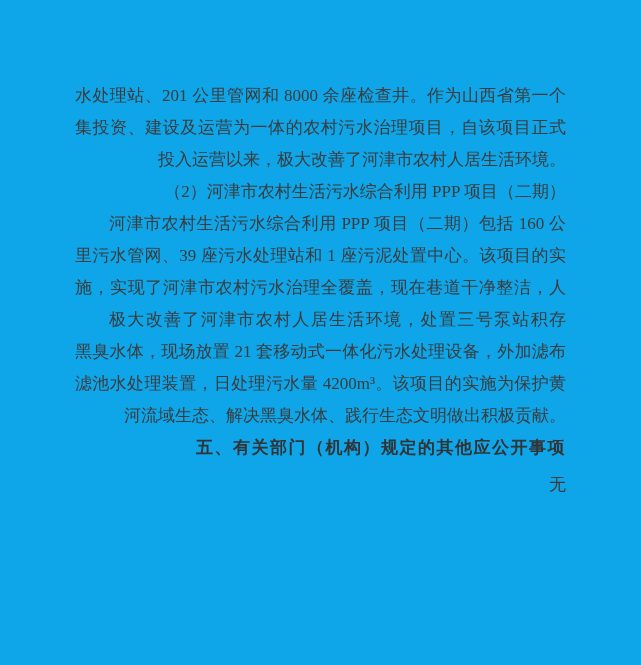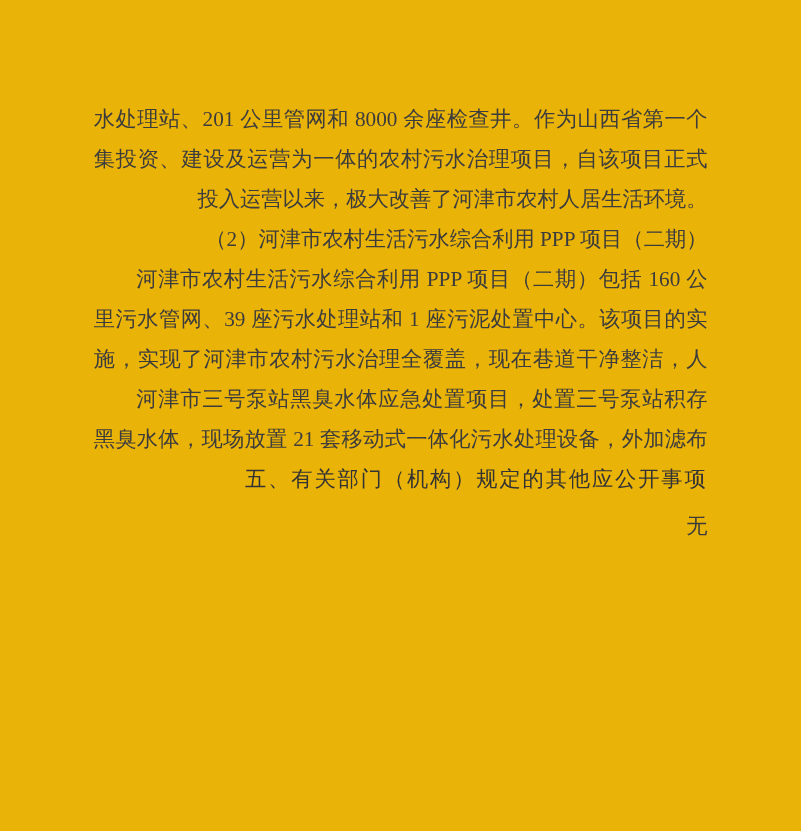--- a/index.html
+++ b/index.html
@@ -7,21 +7,21 @@
     padding: 0;
     width: 641px;
     height: 665px;
     background: #fdfdfd;
     overflow: hidden;
   }
   .sheet {
     position: relative;
     width: 641px;
     height: 665px;
-    background: #eab308;
+    background: #0ea5e9;
   }
   .textblock {
     position: absolute;
     left: 75px;
     top: 80px;
     width: 491px;
   }
   .ln {
     font-family: "Liberation Serif", "DejaVu Serif", serif;
     font-size: 17px;
@@ -34,38 +34,40 @@
   .j {
     text-align: justify;
     text-align-last: justify;
   }
   
   .ind {
     text-indent: 34px;
   }
   .hd {
     font-family: "Liberation Sans", "DejaVu Sans", sans-serif;
-    font-weight: normal;
+    font-weight: bold;
     color: #333333;
     letter-spacing: 1.5px;
   }
   .gap {
     margin-top: 5px;
   }
 </style>
 </head>
 <body>
 
 <div class="sheet">
   <div class="textblock">
     <div class="ln j">水处理站、201 公里管网和 8000 余座检查井。作为山西省第一个</div>
     <div class="ln j">集投资、建设及运营为一体的农村污水治理项目，自该项目正式</div>
     <div class="ln">投入运营以来，极大改善了河津市农村人居生活环境。</div>
     <div class="ln ind">（2）河津市农村生活污水综合利用 PPP 项目（二期）</div>
     <div class="ln j ind">河津市农村生活污水综合利用 PPP 项目（二期）包括 160 公</div>
     <div class="ln j">里污水管网、39 座污水处理站和 1 座污泥处置中心。该项目的实</div>
     <div class="ln j">施，实现了河津市农村污水治理全覆盖，现在巷道干净整洁，人</div>
-    <div class="ln j ind">河津市三号泵站黑臭水体应急处置项目，处置三号泵站积存</div>
+    <div class="ln j ind">极大改善了河津市农村人居生活环境，处置三号泵站积存</div>
     <div class="ln j">黑臭水体，现场放置 21 套移动式一体化污水处理设备，外加滤布</div>
+    <div class="ln j">滤池水处理装置，日处理污水量 4200m³。该项目的实施为保护黄</div>
+    <div class="ln">河流域生态、解决黑臭水体、践行生态文明做出积极贡献。</div>
     <div class="ln ind hd">五、有关部门（机构）规定的其他应公开事项</div>
     <div class="ln ind gap">无</div>
   </div>
 </div>
 
 </body></html>

